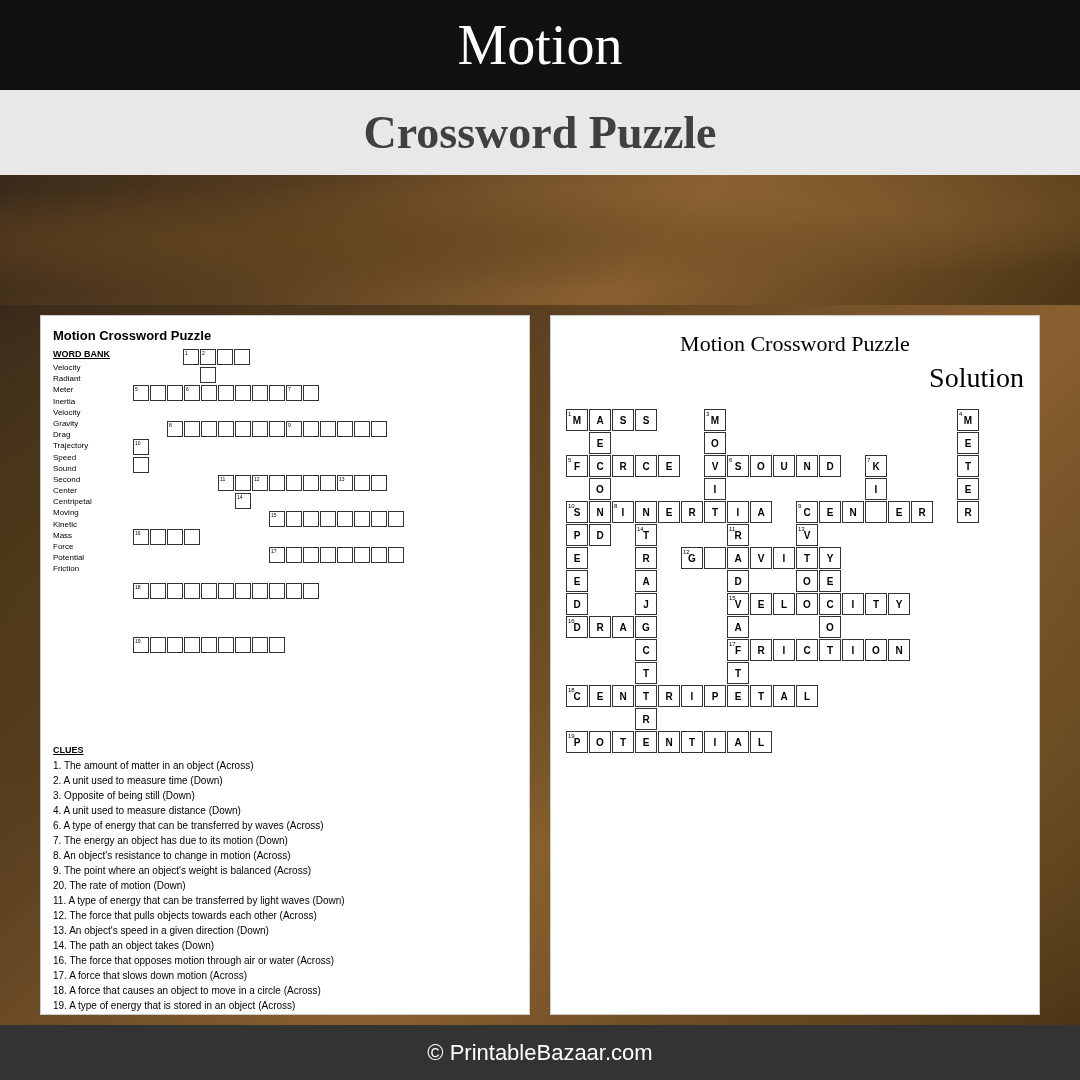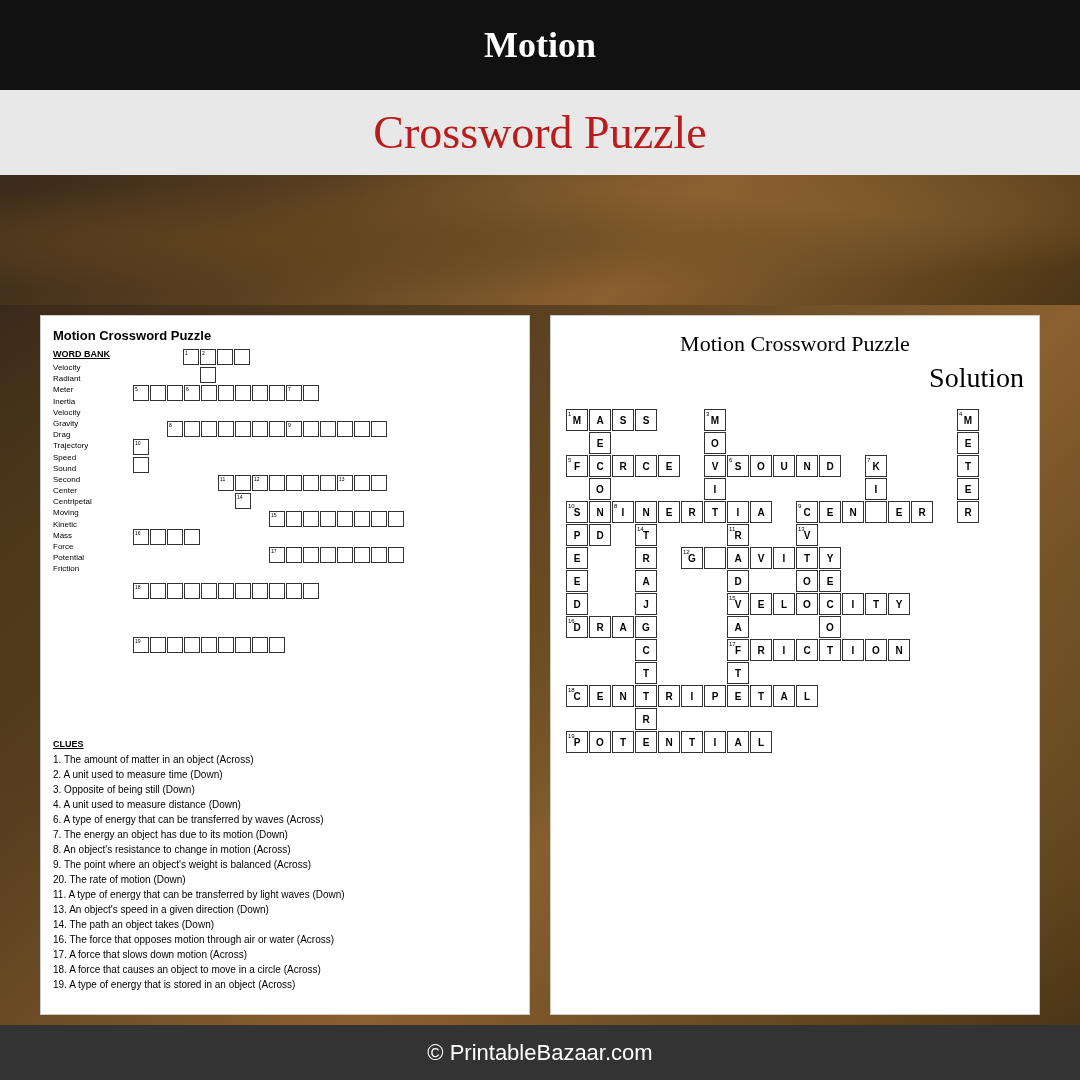--- a/index.html
+++ b/index.html
@@ -15,38 +15,38 @@
     .top-bar {
       width: 100%;
       height: 90px;
       background: #111;
       display: flex;
       align-items: center;
       justify-content: center;
     }
     .top-bar h1 {
       color: white;
-      font-size: 36px;
-      font-weight: 700;
+      font-size: 56px;
+      font-weight: 400;
       font-family: Georgia, serif;
     }
 
     
     .title-area {
       width: 100%;
       height: 85px;
       background: #e8e8e8;
       display: flex;
       align-items: center;
       justify-content: center;
     }
     .title-area h2 {
       font-size: 46px;
-      font-weight: 400;
-      color: #b91c1c;
+      font-weight: 700;
+      color: #404040;
       font-family: Georgia, serif;
     }
 
     
     .bg-area {
       width: 100%;
       height: 130px;
       background: linear-gradient(135deg, #3a2a1a 0%, #5a4020 30%, #8a6030 60%, #4a3515 100%);
       position: relative;
       overflow: hidden;
@@ -142,21 +142,21 @@
     .cw-cell .num {
       position: absolute;
       top: 1px;
       left: 1px;
       font-size: 5px;
       line-height: 1;
     }
 
     
     .clues-section {
-      margin-top: 10px;
+      margin-top: 16px;
     }
     .clues-label {
       font-size: 9px;
       font-weight: bold;
       text-decoration: underline;
       margin-bottom: 3px;
     }
     .clue-item {
       font-size: 10px;
       line-height: 1.5;
@@ -444,20 +444,21 @@
       <div class="clue-item">1. The amount of matter in an object (Across)</div>
       <div class="clue-item">2. A unit used to measure time (Down)</div>
       <div class="clue-item">3. Opposite of being still (Down)</div>
       <div class="clue-item">4. A unit used to measure distance (Down)</div>
       <div class="clue-item">6. A type of energy that can be transferred by waves (Across)</div>
       <div class="clue-item">7. The energy an object has due to its motion  (Down)</div>
       <div class="clue-item">8. An object's resistance to change in motion (Across)</div>
       <div class="clue-item">9. The point where an object's weight is balanced (Across)</div>
       <div class="clue-item">20. The rate of motion (Down)</div>
       <div class="clue-item">11.  A type of energy that can be transferred by light waves (Down)</div>
+      <div class="clue-item">12. The force that pulls objects towards each other (Across)</div>
       <div class="clue-item">13. An object's speed in a given direction (Down)</div>
       <div class="clue-item">14. The path an object takes (Down)</div>
       <div class="clue-item">16. The force that opposes motion through air or water (Across)</div>
       <div class="clue-item">17. A force that slows down motion  (Across)</div>
       <div class="clue-item">18. A force that causes an object to move in a circle (Across)</div>
       <div class="clue-item">19. A type of energy that is stored in an object (Across)</div>
     </div>
   </div>
 
   <div class="solution-card">

